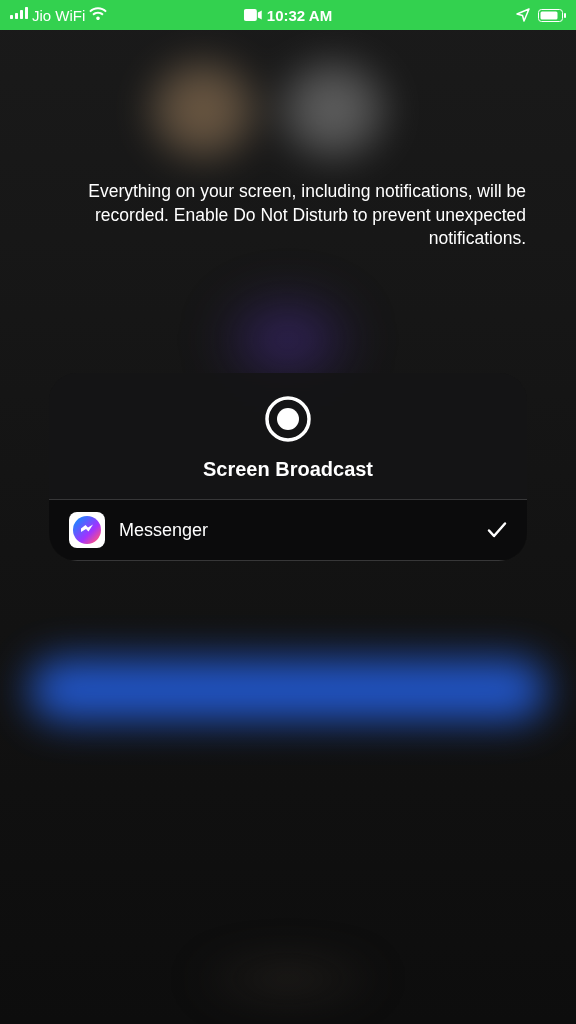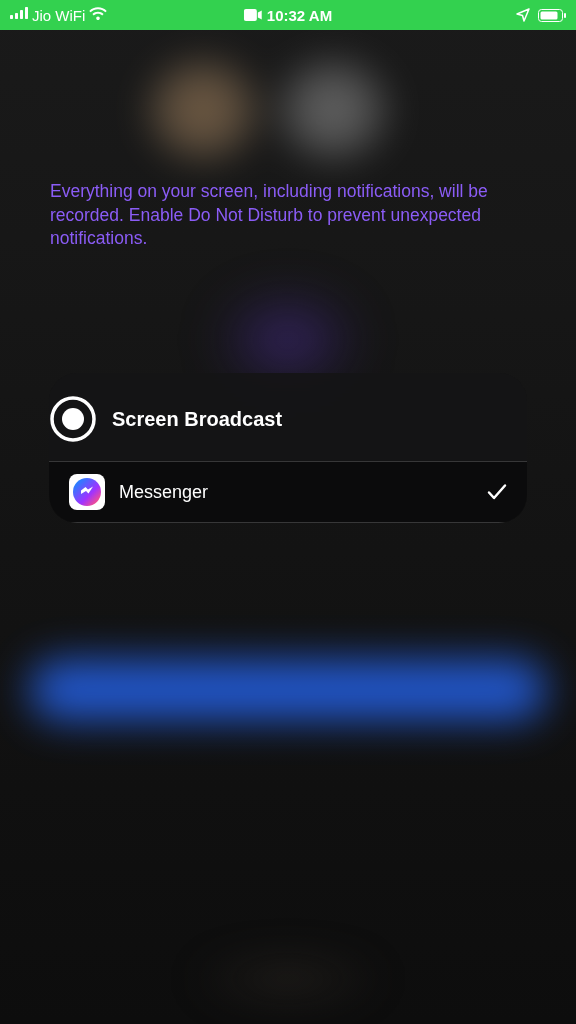--- a/index.html
+++ b/index.html
@@ -119,22 +119,22 @@
       margin-left: auto;
       display: flex;
       align-items: center;
       gap: 8px;
     }
     
     
     .disclosure {
       position: relative;
       z-index: 5;
-      color: #8b5cf6;
-      text-align: left;
+      color: #ffffff;
+      text-align: right;
       padding: 150px 50px 0;
       font-size: 17.5px;
       line-height: 1.35;
       font-weight: 400;
     }
     
     
     .broadcast-card {
       position: absolute;
       z-index: 20;
@@ -142,21 +142,21 @@
       left: 49px;
       right: 49px;
       background: rgba(20, 20, 22, 0.88);
       backdrop-filter: blur(30px);
       border-radius: 28px;
       overflow: hidden;
     }
     
     .card-header {
       display: flex;
-      flex-direction: row;
+      flex-direction: column;
       align-items: center;
       padding: 22px 0 18px;
       gap: 15px;
     }
     
     .record-icon-wrap {
       width: 48px;
       height: 48px;
       display: flex;
       align-items: center;

